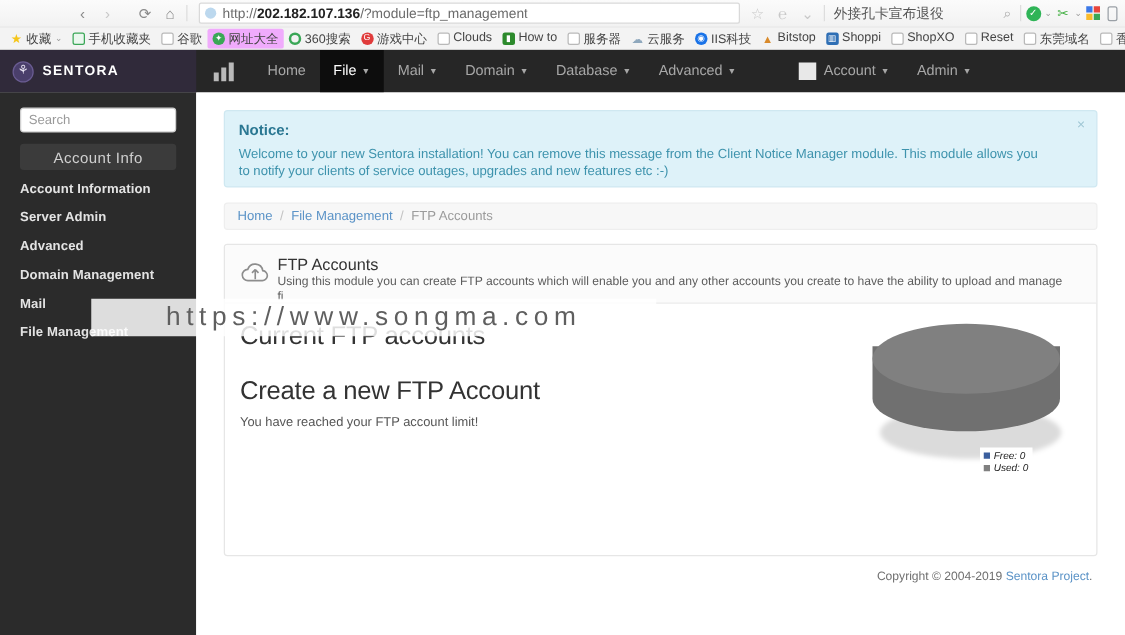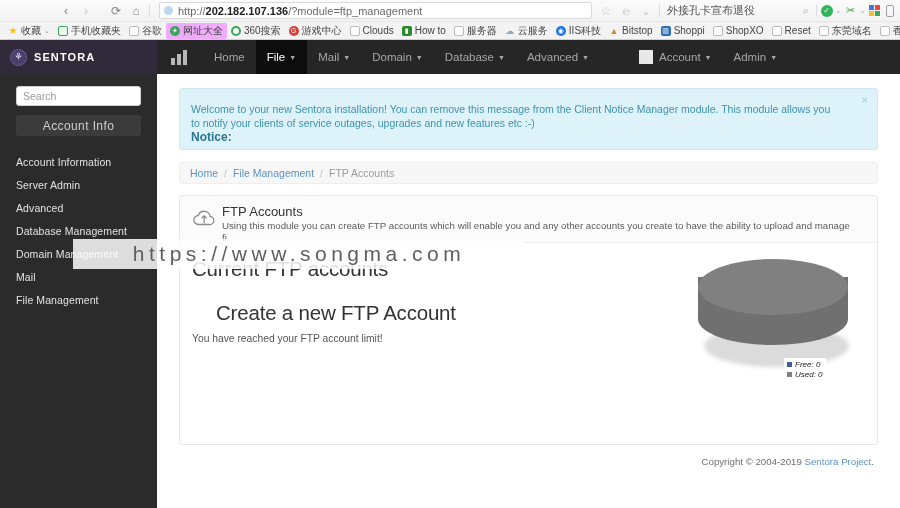--- a/index.html
+++ b/index.html
@@ -175,23 +175,23 @@
     width: 125px; height: 21px;
     margin: 9px auto 0 auto;
     background: #3b3b3b;
     border-radius: 3px;
     color: #cfcfcf; font-size: 12px;
     display: flex; align-items: center; justify-content: center;
     letter-spacing: .4px;
   }
   #sidebar-list { margin-top: 9px; }
   .side-item {
-    color: #e3e3e3; font-size: 10.5px; font-weight: normal;
+    color: #e3e3e3; font-size: 10.5px; font-weight: bold;
     padding: 0 0 0 16px; height: 23px;
-    display: flex; align-items: flex-end;
+    display: flex; align-items: flex-start;
     letter-spacing: .1px;
   }
 
   
   #content {
     position: absolute; left: 157px; top: 34px;
     width: 743px; height: 434px;
     background: #ffffff;
     padding: 0 22px;
   }
@@ -251,21 +251,21 @@
   #cloud-icon { width: 30px; flex: 0 0 auto; margin-top: 4px; color: #8d8d8d; }
   #panel-title { font-size: 13px; color: #333; font-weight: normal; line-height: 15px; }
   #panel-desc { font-size: 9.7px; color: #5c5c5c; line-height: 12px; margin-top: 1px; max-width: 630px; }
 
   #panel-body { padding: 14px 12px 0 12px; position: relative; height: 202px; }
   .h-big {
     font-size: 20.5px; color: #333; font-weight: normal;
     margin: 0; line-height: 24px; letter-spacing: -.2px;
   }
   .p-small { font-size: 10.3px; color: #555; margin: 8px 0 0 0; }
-  #create-head { margin-top: 20px; margin-left: 24px; }
+  #create-head { margin-top: 20px; }
 
   
   #chart-wrap {
     position: absolute; right: 14px; top: 12px;
     width: 175px; height: 175px;
   }
   #pie-shadow {
     position: absolute; left: 16px; top: 70px;
     width: 145px; height: 42px;
     background: rgba(0,0,0,.14);
@@ -497,39 +497,36 @@
       <div class="side-item">
           <span>Account Information</span>
         </div>
       <div class="side-item">
           <span>Server Admin</span>
         </div>
       <div class="side-item">
           <span>Advanced</span>
         </div>
       <div class="side-item">
-          <span>Database Management</span>
-        </div>
-      <div class="side-item">
           <span>Domain Management</span>
         </div>
       <div class="side-item">
           <span>Mail</span>
         </div>
       <div class="side-item">
           <span>File Management</span>
         </div>
     </div>
   </div>
 
   <div id="content">
 
     <div id="notice">
+      <div id="notice-title">Notice:</div>
       <div id="notice-body">Welcome to your new Sentora installation! You can remove this message from the Client Notice Manager module. This module allows you to notify your clients of service outages, upgrades and new features etc :-)</div>
-      <div id="notice-title">Notice:</div>
       <div id="notice-close">×</div>
     </div>
 
     <div id="breadcrumb">
       <a href="#">Home</a>
       <span class="sep">/</span>
       <a href="#">File Management</a>
       <span class="sep">/</span>
       <span class="cur">FTP Accounts</span>
     </div>

